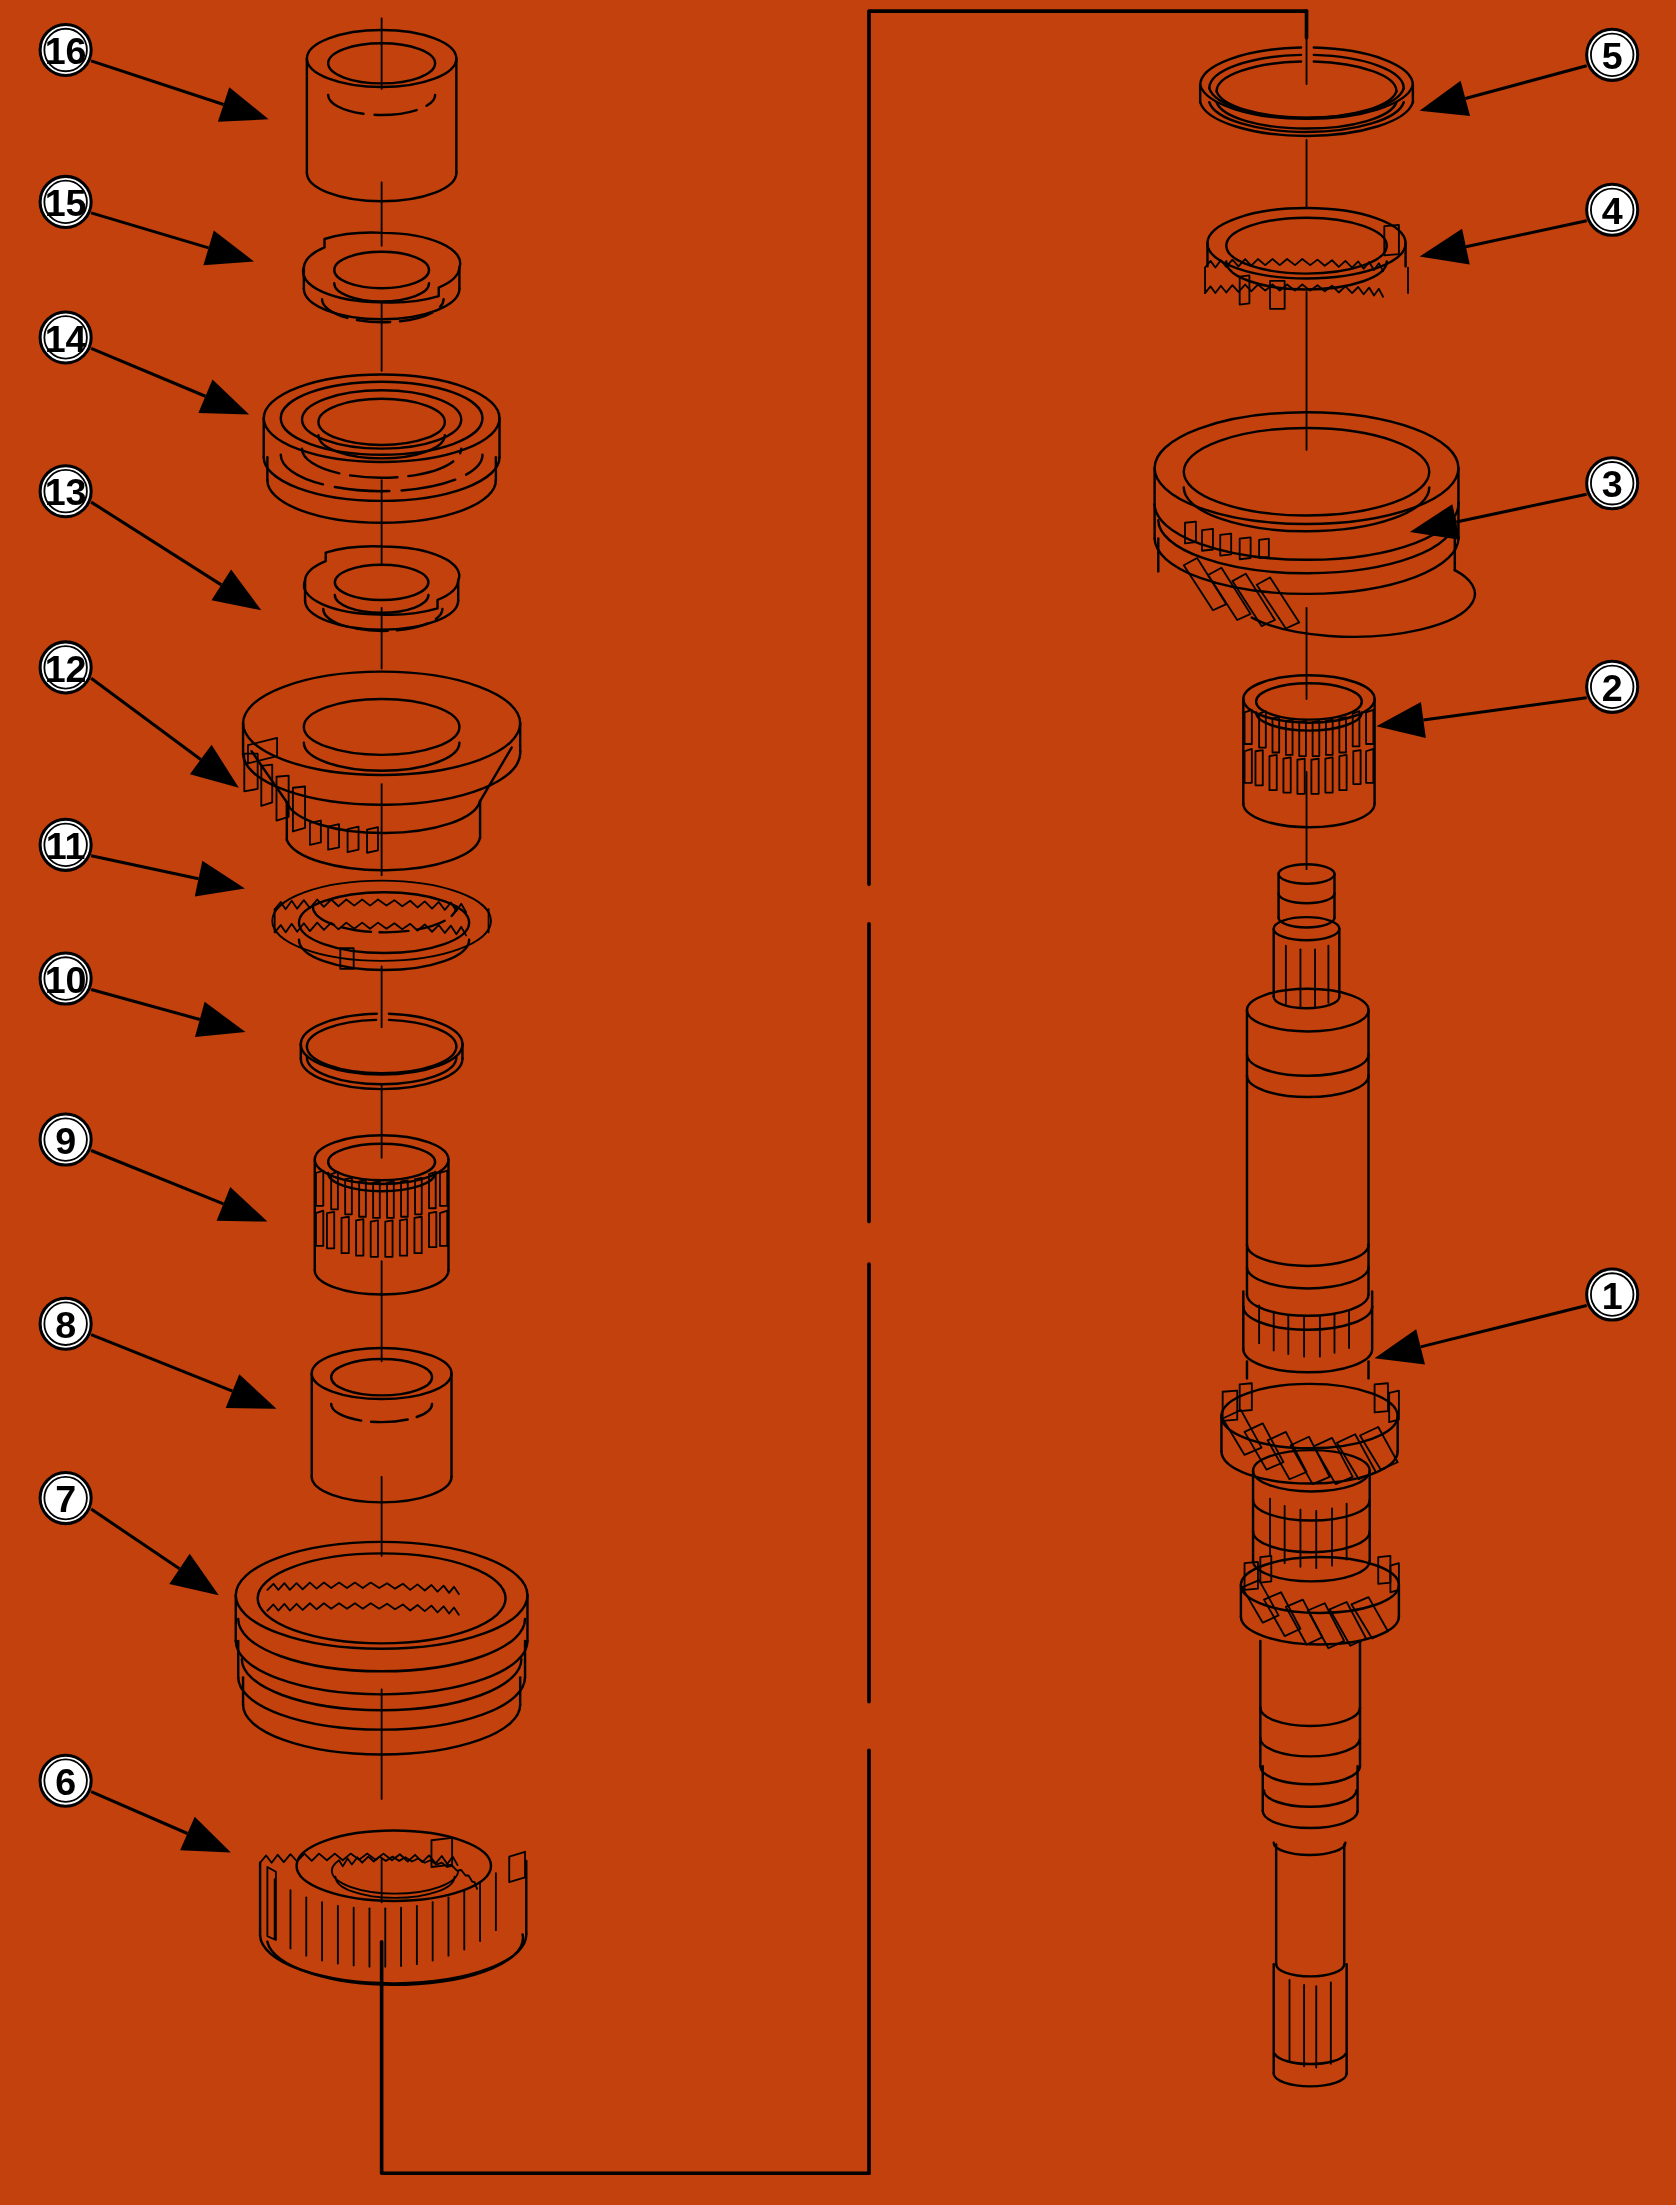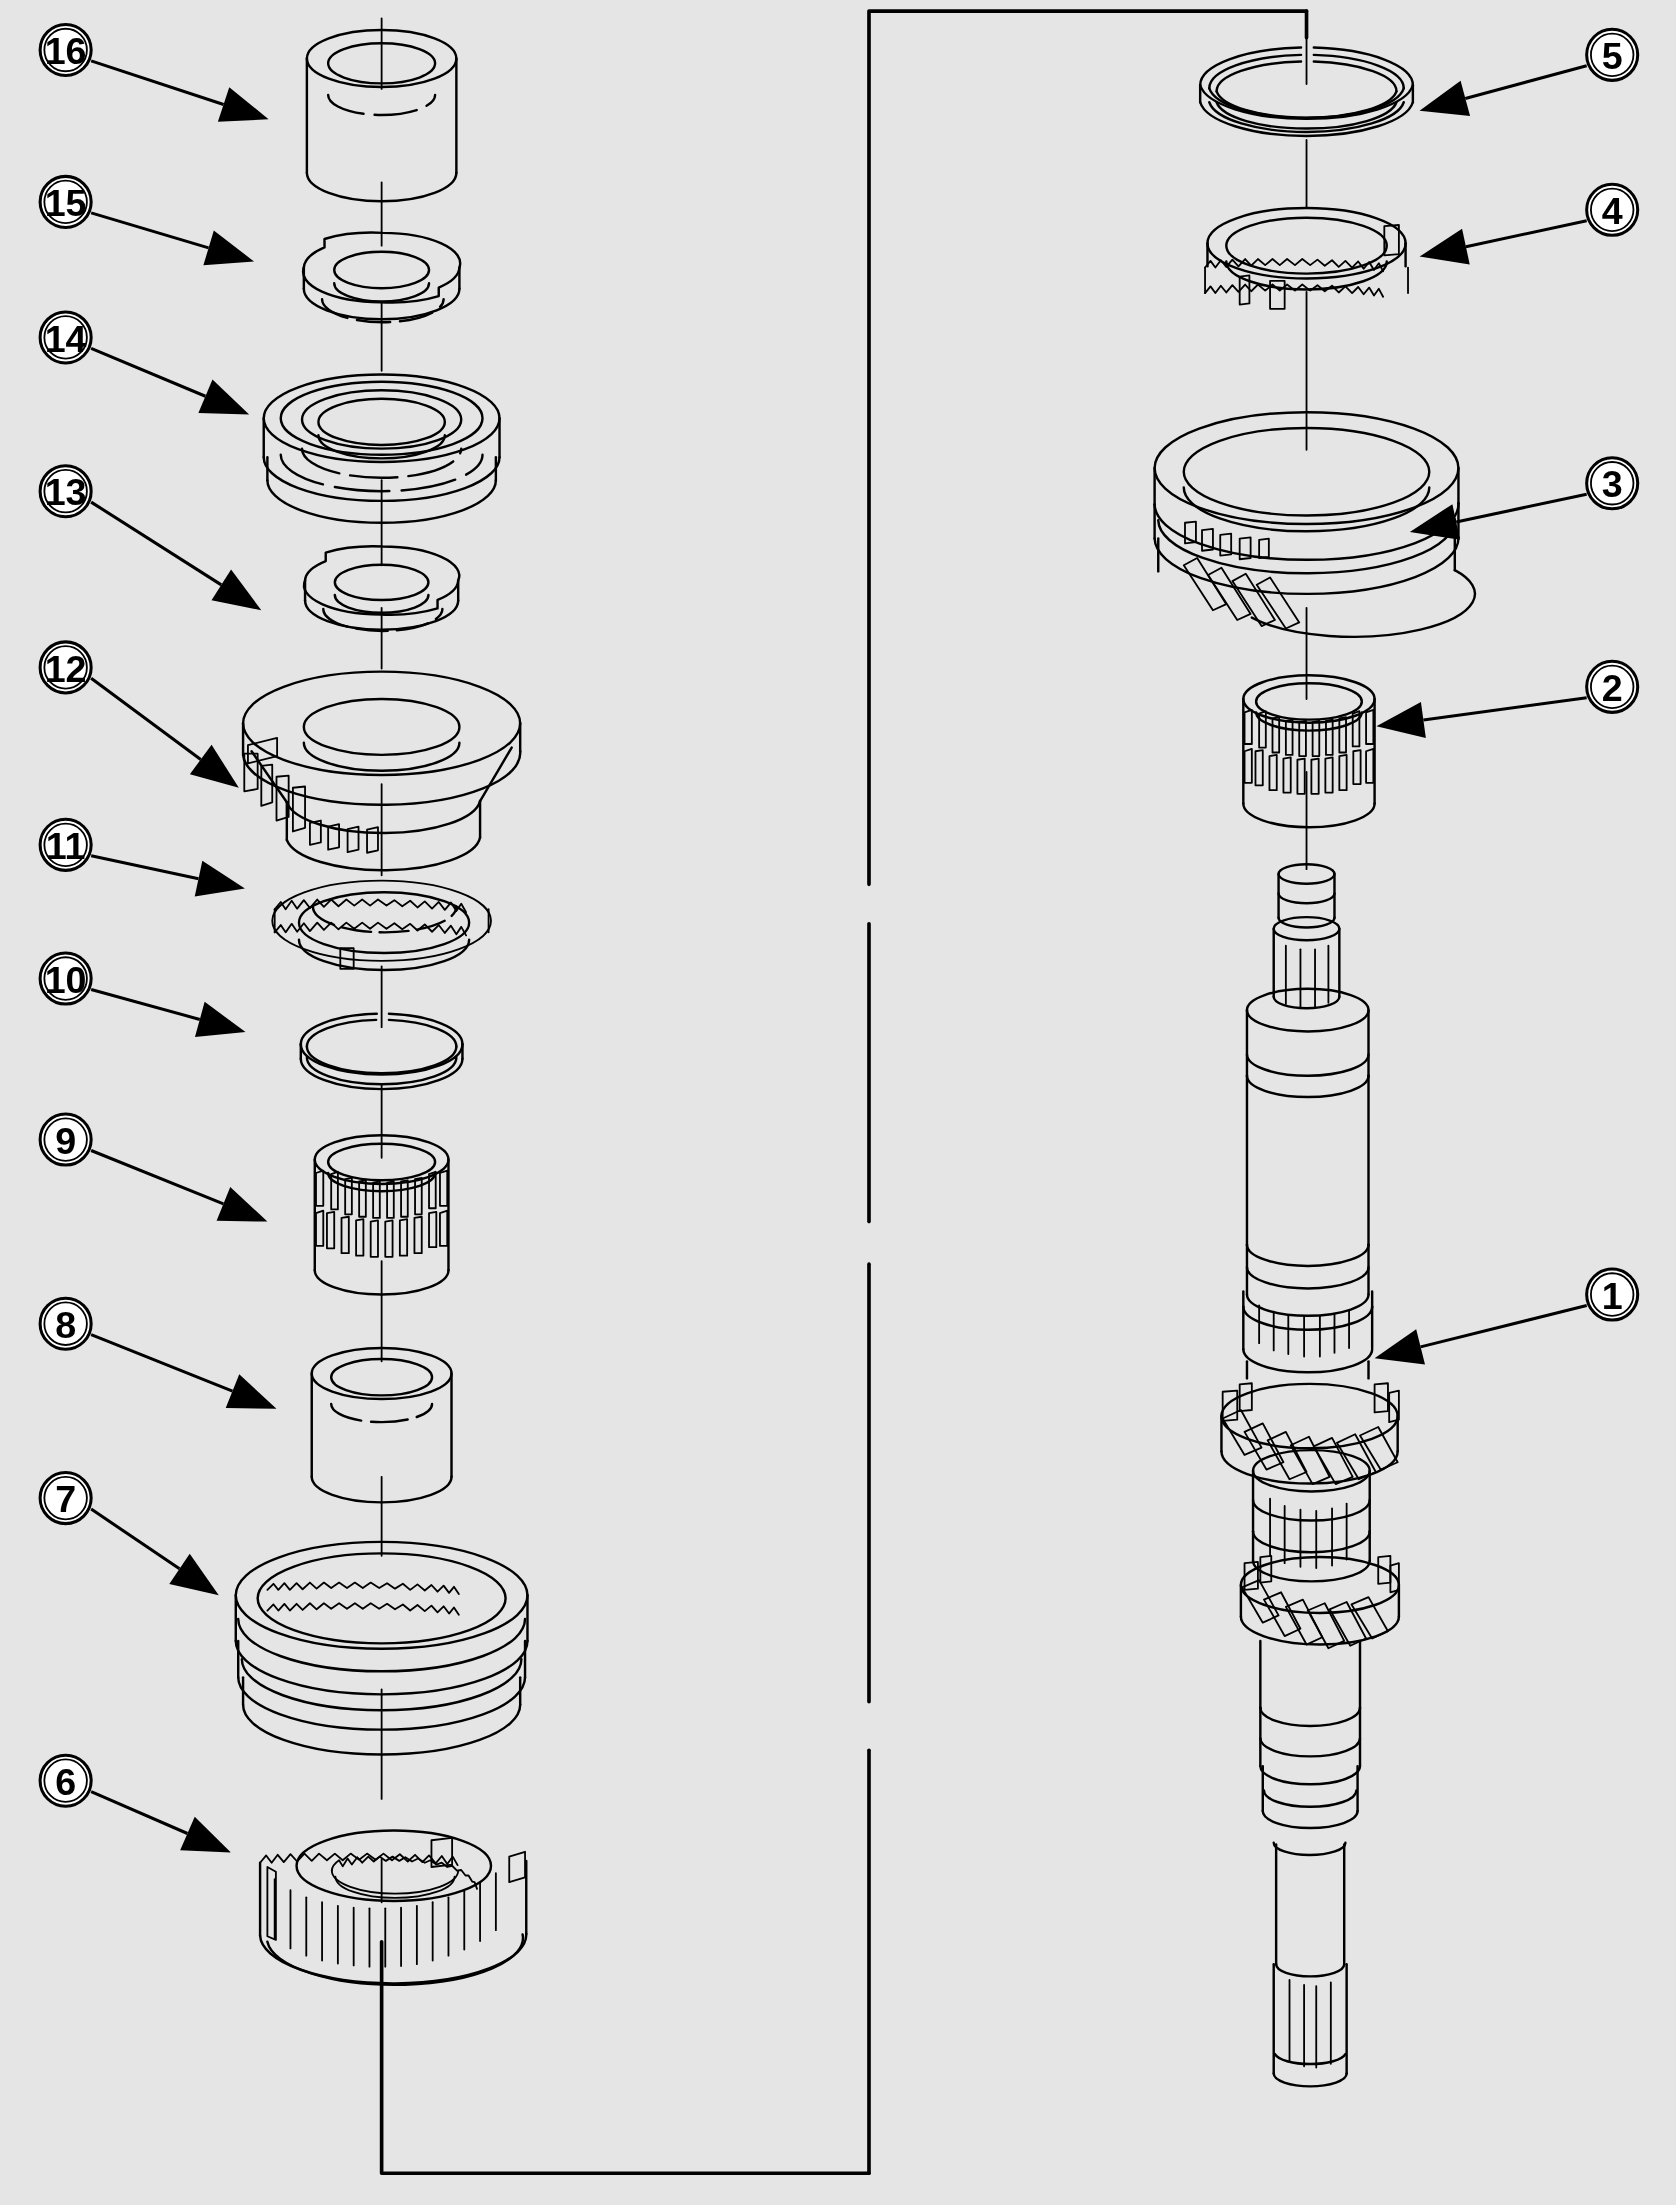--- a/index.html
+++ b/index.html
@@ -2,21 +2,21 @@
 <html style="font-size:9.7px"><head>
 <meta charset="utf-8">
 <title>Exploded Parts Diagram</title>
 <style>
   html,body{margin:0;padding:0;background:#ffffff;}
   body{font-family:"Liberation Sans", sans-serif;}
   #sheet{
     position:relative;
     width:1676px;
     height:2205px;
-    background:#e5e5e5;
+    background:#c2410c;
     overflow:hidden;
   }
   #sheet svg{position:absolute;left:0;top:0;width:1676px;height:2205px;display:block;}
   .balloon-text{
     font-family:"Liberation Sans", sans-serif;
     font-weight:700;
     font-size:62px;
     text-anchor:middle;
     dominant-baseline:central;
     fill:#000000;

